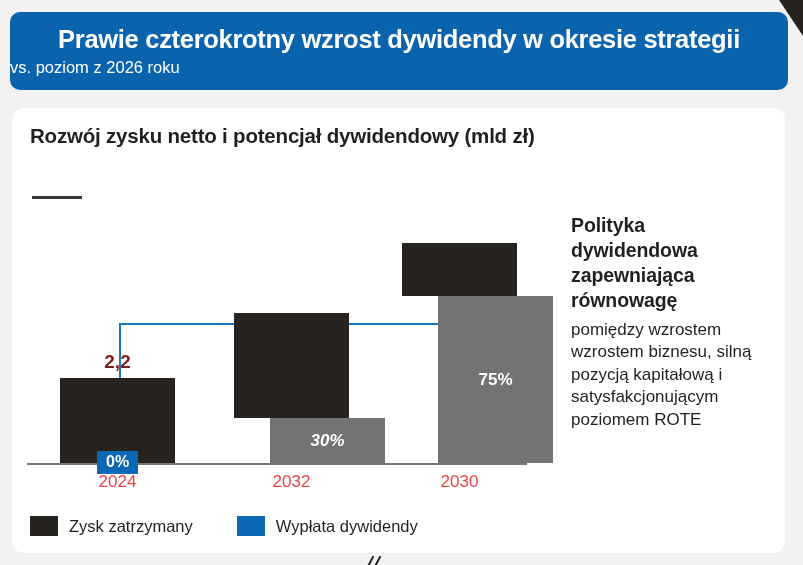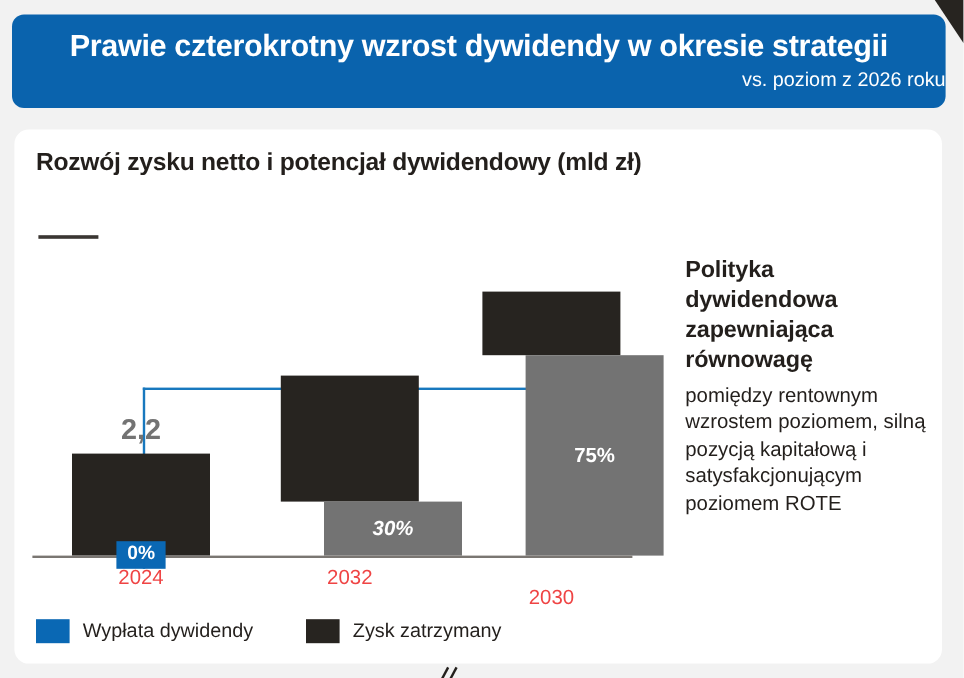--- a/index.html
+++ b/index.html
@@ -33,21 +33,21 @@
     font-size: 25.5px;
     font-weight: bold;
     text-align: center;
     letter-spacing: -0.3px;
     line-height: 1.15;
     white-space: nowrap;
   }
   #header-subtitle {
     color: #ffffff;
     font-size: 16.5px;
-    text-align: right;
+    text-align: left;
     margin-top: 4px;
     font-weight: normal;
   }
   #corner-fold {
     position: absolute;
     right: 0;
     top: 0;
     width: 0;
     height: 0;
     border-top: 36px solid #272420;
@@ -132,23 +132,23 @@
     color: #ffffff;
     font-size: 17px;
     font-weight: bold;
   }
 
   .value-label {
     position: absolute;
     left: 0;
     right: 0;
     text-align: center;
-    font-size: 24px;
-    font-weight: bold;
-    color: #737373;
+    font-size: 19px;
+    font-weight: bold;
+    color: #7f1d1d;
   }
 
   .year-label {
     position: absolute;
     left: 0;
     right: 0;
     text-align: center;
     font-size: 17px;
     color: #ef4444;
   }
@@ -330,32 +330,32 @@
 
     <div id="badge-zero" style="left:85px; top:343px;">0%</div>
 
     <div id="axis-break">
       <span class="s1"></span>
         <span class="s2"></span>
     </div>
 
     <div class="year-label" style="left:48px; width:115px; top:364px;">2024</div>
     <div class="year-label" style="left:222px; width:115px; top:364px;">2032</div>
-    <div class="year-label" style="left:390px; width:115px; top:364px;margin-top:16px;">2030</div>
+    <div class="year-label" style="left:390px; width:115px; top:364px;">2030</div>
   </div>
 
   <div id="side-note">
     <div id="side-note-heading">Polityka dywidendowa zapewniająca równowagę</div>
-    <div id="side-note-body">pomiędzy rentownym wzrostem poziomem, silną pozycją kapitałową i satysfakcjonującym poziomem ROTE</div>
+    <div id="side-note-body">pomiędzy wzrostem wzrostem biznesu, silną pozycją kapitałową i satysfakcjonującym poziomem ROTE</div>
   </div>
 
   <div id="legend">
+    <div class="legend-item">
+      <span class="legend-swatch" style="background:#272420;"></span>
+      <span class="legend-label">Zysk zatrzymany</span>
+    </div>
     <div class="legend-item">
       <span class="legend-swatch" style="background:#0a68b4;"></span>
       <span class="legend-label">Wypłata dywidendy</span>
     </div>
-    <div class="legend-item">
-      <span class="legend-swatch" style="background:#272420;"></span>
-      <span class="legend-label">Zysk zatrzymany</span>
-    </div>
   </div>
 
 </div>
 
 </body></html>

